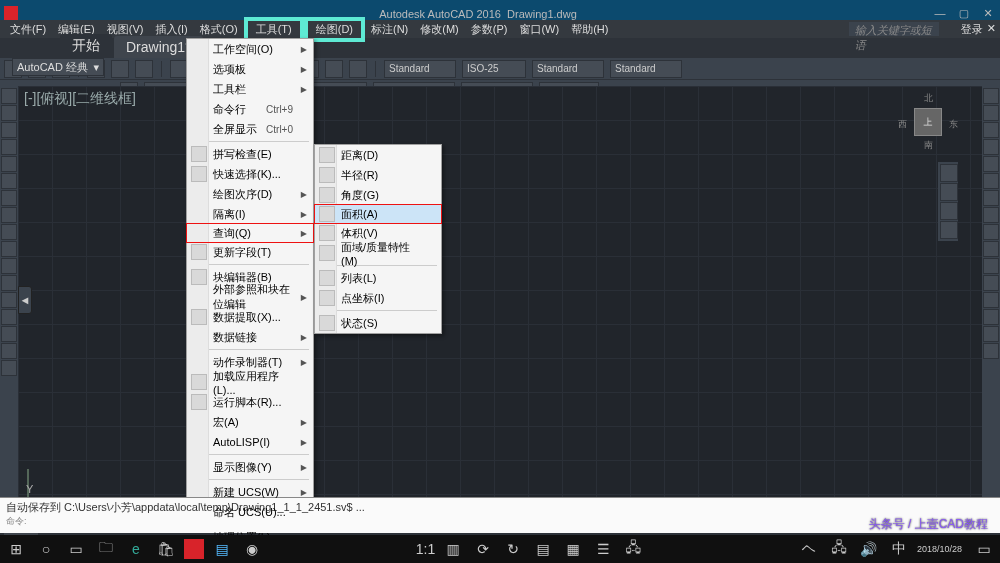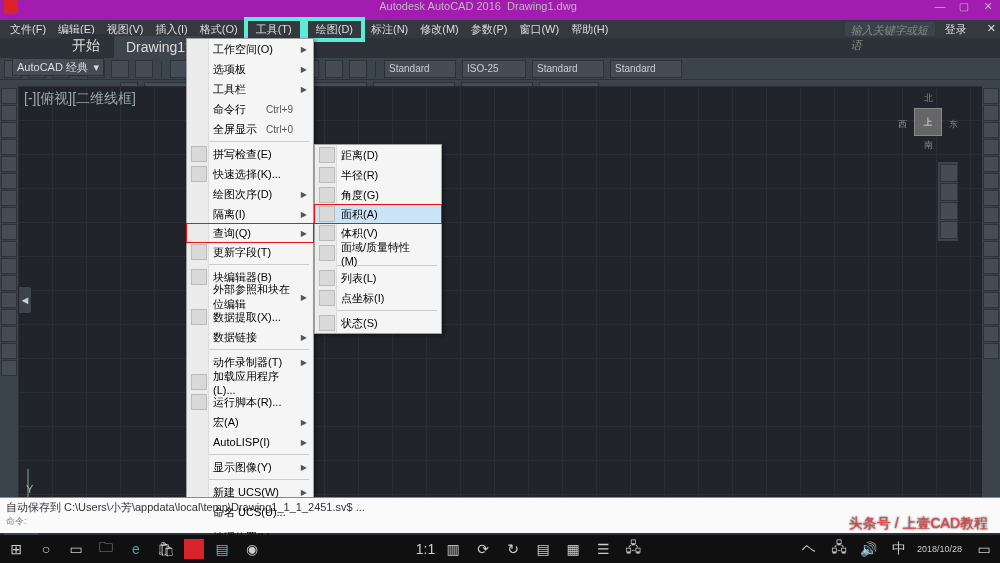--- a/index.html
+++ b/index.html
@@ -1,26 +1,26 @@
 <!DOCTYPE html>
 <html><head>
 <meta charset="utf-8">
 <style>
 *{margin:0;padding:0;box-sizing:border-box;font-family:"Microsoft YaHei",SimSun,Arial,sans-serif;font-size:11px;user-select:none}
 body{width:1000px;height:563px;background:#1a1a1f;overflow:hidden;position:relative}
-.titlebar{height:20px;background:#a21caf;display:flex;align-items:flex-start;color:#bbb;padding:0 4px}
+.titlebar{height:20px;background:#0c4a6e;display:flex;align-items:flex-end;color:#bbb;padding:0 4px}
 .titlebar .logo{width:14px;height:14px;background:#d8232a;margin-right:6px}
 .titlebar .ttl{flex:1;text-align:center;font-size:11px}
 .titlebar .wctrl{display:flex;gap:8px}
 .titlebar .wctrl span{width:16px;text-align:center;cursor:pointer}
 .menubar{height:18px;background:#34393f;display:flex;align-items:center;color:#ddd;padding:0 4px;gap:0}
 .menubar .mi{padding:2px 6px;font-size:11px;cursor:pointer}
 .menubar .mi.hl{border:4px solid #5eead4;padding:1px 8px}
 .menubar .search{margin-left:auto;background:#3b434d;font-style:italic;color:#888;padding:1px 6px;width:90px;height:14px}
-.menubar .help{margin-left:10px;display:flex;gap:20px}
+.menubar .help{margin-left:22px;display:flex;gap:4px}
 .tabrow{height:20px;background:#2d3239;display:flex;align-items:flex-end;padding-left:60px}
 .tabrow .tab{background:#3f454d;color:#ddd;padding:3px 12px;border-radius:3px 3px 0 0;font-size:14px}
 .toolbars{background:#3b434d;border-bottom:1px solid #222}
 .tb-row{height:22px;display:flex;align-items:center;padding:0 4px;gap:6px;border-bottom:1px solid #2d3239}
 .tb-btn{width:18px;height:18px;background:#454c55;border:1px solid #2d3239;cursor:pointer}
 .tb-sep{width:1px;height:16px;background:#2d3239;margin:0 2px}
 .tb-dd{height:18px;background:#454c55;border:1px solid #2d3239;color:#ccc;padding:0 4px;display:flex;align-items:center;font-size:10px}
 .ws-dd{position:absolute;left:12px;top:58px;width:92px;height:18px;background:#454c55;border:1px solid #2d3239;color:#ddd;font-size:10px;display:flex;align-items:center;padding:0 4px}
 .main{position:absolute;top:86px;left:0;right:0;bottom:44px;background:#21252b}
 .left-tb{position:absolute;left:0;top:0;width:18px;bottom:0;background:#3b434d;display:flex;flex-direction:column;gap:1px;padding:2px 0}
@@ -59,21 +59,21 @@
 .layouttabs{position:absolute;left:0;right:0;bottom:14px;height:16px;background:#2d3239;display:flex;align-items:center;color:#bbb;font-size:10px;padding:0 4px;gap:8px}
 .layouttabs .lt{padding:1px 6px;cursor:pointer}
 .layouttabs .lt.act{background:#3f454d}
 .statusbar{position:absolute;left:0;right:0;bottom:0;height:14px;background:#2d3239;display:flex;align-items:center;color:#bbb;font-size:9px;padding:0 4px}
 .statusbar .sseg{padding:0 4px;border-right:1px solid #444}
 .statusbar .spacer{flex:1}
 .statusbar .sbtn{width:14px;height:12px;background:#454c55;margin:0 1px}
 .taskbar{position:absolute;left:0;right:0;bottom:0;height:28px;background:#101010;display:flex;align-items:center;padding:0 4px;gap:6px;color:#ccc;z-index:5}
 .taskbar .tbtn{width:24px;height:24px;display:flex;align-items:center;justify-content:center;font-size:14px}
 .taskbar .tdate{margin-left:auto;text-align:right;font-size:9px;line-height:10px;padding-right:4px}
-.watermark{position:absolute;right:12px;bottom:30px;color:#ef4444;font-size:14px;text-shadow:0 0 2px #000;z-index:4}
+.watermark{position:absolute;right:12px;bottom:30px;color:#8b5cf6;font-size:12px;text-shadow:0 0 2px #000;z-index:4}
 </style>
 </head>
 <body>
 
 <div class="titlebar">
   <div class="logo"></div>
   <div class="ttl">
     <span>Autodesk AutoCAD 2016</span>&nbsp;&nbsp;<span>Drawing1.dwg</span>
   </div>
   <div class="wctrl">

